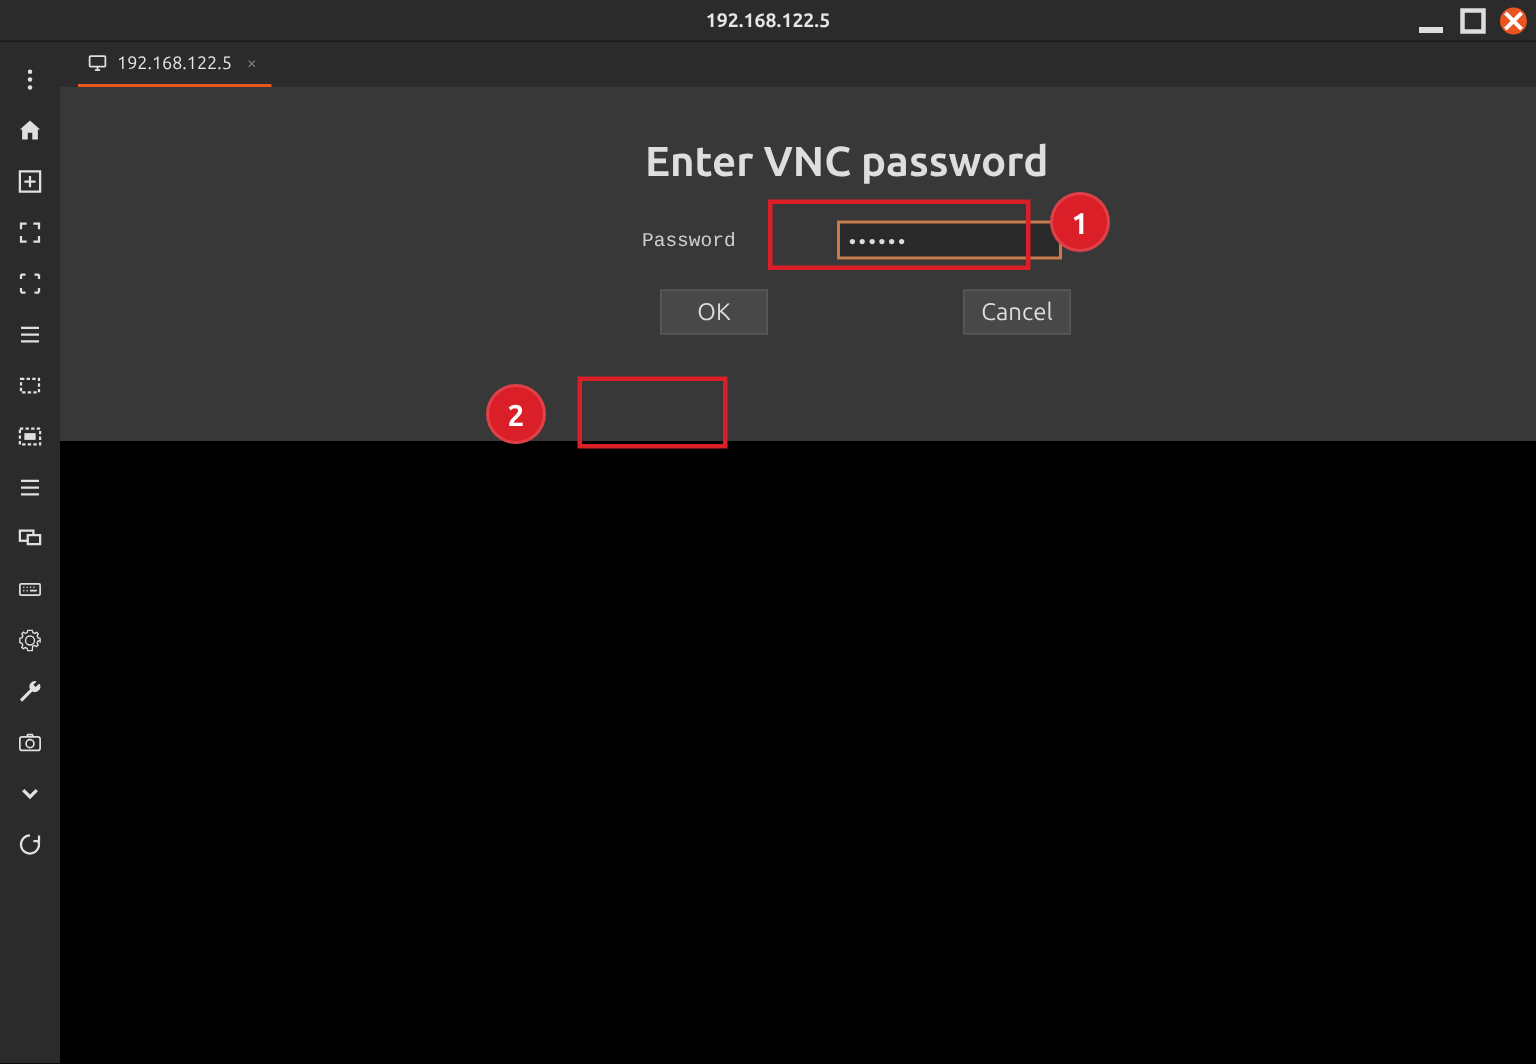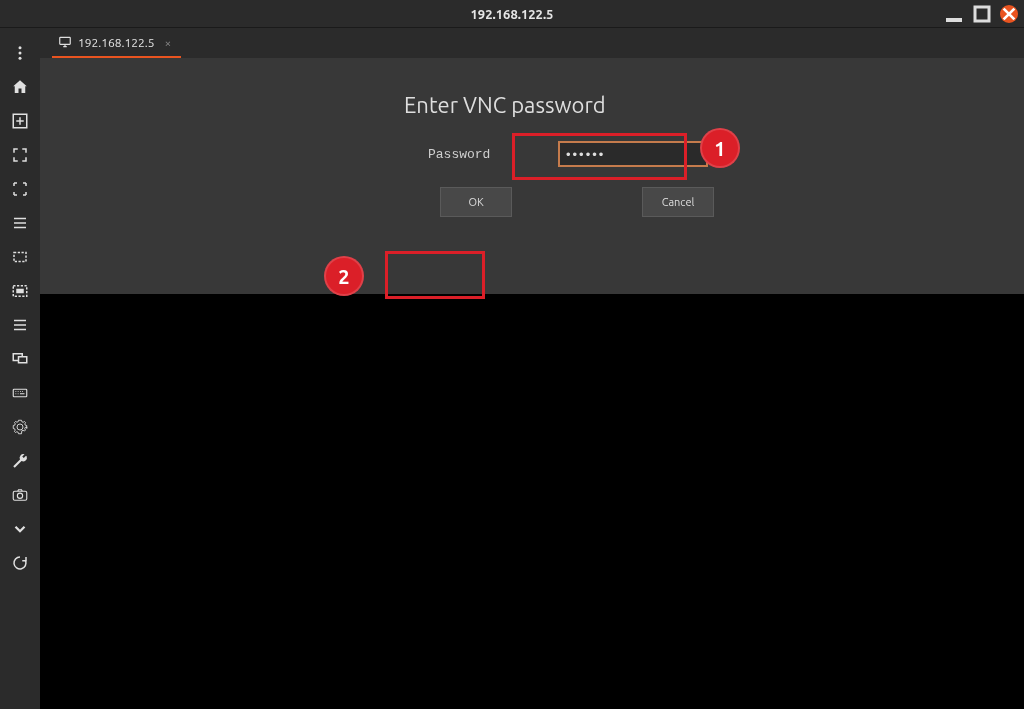--- a/index.html
+++ b/index.html
@@ -130,24 +130,24 @@
   height: 236px;
   background: #383838;
   padding: 34px 0 0 0;
 }
 .dialog-inner {
   width: 520px;
   margin-left: 330px;
   position: relative;
 }
 .dlg-title {
-  font-size: 22px;
+  font-size: 28px;
   color: #dedede;
-  font-weight: 400;
-  margin-left: 34px;
+  font-weight: 700;
+  margin-left: 60px;
   margin-bottom: 24px;
 }
 .row {
   display: flex;
   align-items: center;
   margin-bottom: 16px;
 }
 .row .lbl {
   width: 130px;
   font-size: 13px;
@@ -187,21 +187,21 @@
   gap: 130px;
   margin-top: 20px;
   margin-left: 70px;
 }
 .btn {
   width: 72px;
   height: 30px;
   background: #484848;
   border: 1px solid #5a5a5a;
   color: #ddd;
-  font-size: 11px;
+  font-size: 16px;
   cursor: pointer;
   display: flex;
   align-items: center;
   justify-content: center;
 }
 
 
 .callout-box1 {
   position: absolute;
   left: 512px;

